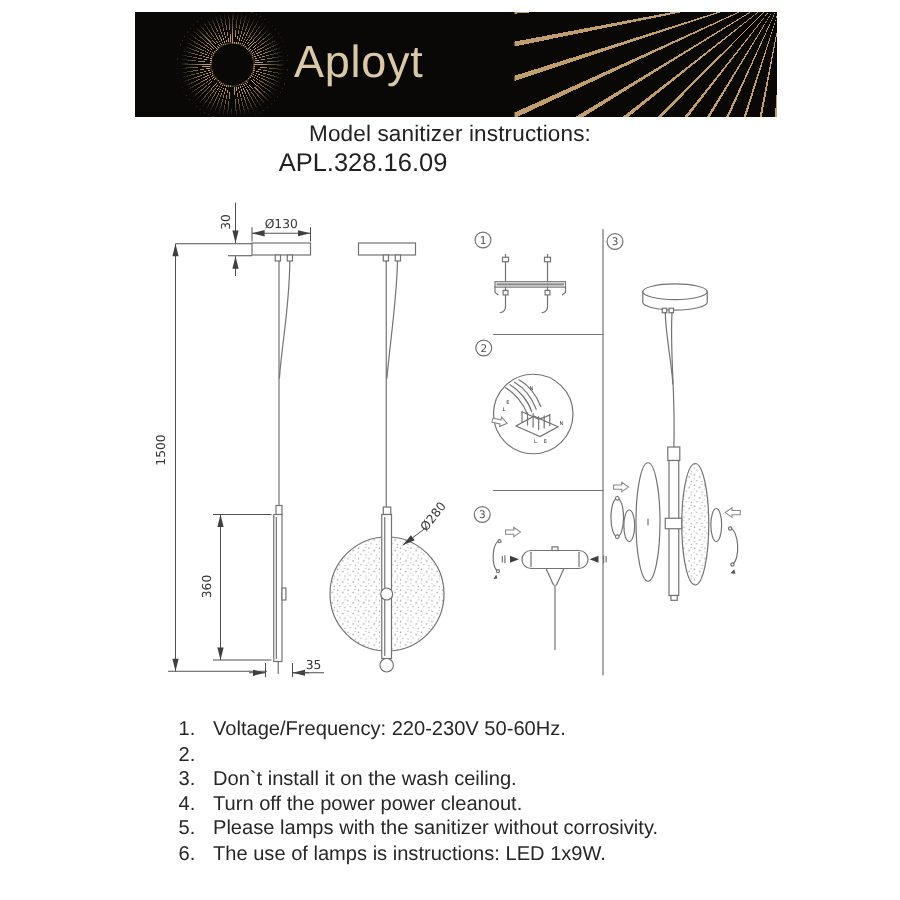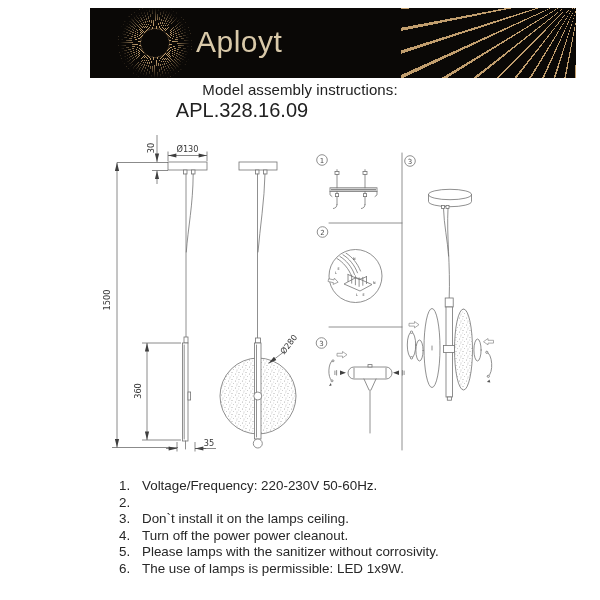--- a/index.html
+++ b/index.html
@@ -1,33 +1,33 @@
 <!DOCTYPE html>
 <html><head>
 <meta charset="utf-8">
 <style>
   html,body{margin:0;padding:0;background:#fff;}
   .page{position:relative;width:600px;height:600px;background:#fff;overflow:hidden;
         font-family:"Liberation Sans",sans-serif;}
   
-  .banner{position:absolute;left:90px;top:8px;width:486px;height:70px;background:#0a0806;overflow:hidden;}
+  .banner{position:absolute;left:90px;top:8px;width:428px;height:70px;background:#0a0806;overflow:hidden;}
   .sunburst{position:absolute;left:28px;top:-2px;width:74px;height:74px;border-radius:50%;
     background:repeating-conic-gradient(rgba(203,166,115,.92) 0 1.3deg, rgba(203,166,115,0) 1.3deg 5deg);}
   .sunfade{position:absolute;left:28px;top:-2px;width:74px;height:74px;border-radius:50%;
     background:radial-gradient(circle closest-side, rgba(10,8,6,0) 50%, #0a0806 94%);}
   .suncore{position:absolute;left:51px;top:21px;width:28px;height:28px;border-radius:50%;
     background:#0a0806;box-shadow:0 0 0 1px rgba(203,166,115,.28);}
   .brand{position:absolute;left:106px;top:15px;font-size:30px;line-height:38px;color:#d9c9a9;
     letter-spacing:.5px;font-weight:400;}
   .rays{position:absolute;right:0;top:0;width:175px;height:70px;
     background:repeating-conic-gradient(from 0deg at 103% -20%, rgba(203,166,115,.95) 0 1deg, rgba(0,0,0,0) 1deg 6.8deg);}
   
   .title{position:absolute;left:0;top:81px;width:600px;text-align:center;font-size:15px;
     font-weight:500;color:#212121;letter-spacing:.1px;}
-  .model{position:absolute;left:0;top:99px;width:484px;text-align:center;font-size:20px;
+  .model{position:absolute;left:0;top:99px;width:484px;text-align:center;font-size:17px;
     font-weight:500;color:#212121;}
   
   .drawing{position:absolute;left:85px;top:128px;width:430px;height:345px;}
   .ln{stroke:#737373;stroke-width:.8;fill:none;stroke-linecap:round;}
   .lf{stroke:#737373;stroke-width:.8;fill:#fff;}
   .dm{stroke:#4b4b4b;stroke-width:.65;fill:none;}
   .dt{font-size:8.2px;fill:#383838;}
   .st{font-size:7px;fill:#4a4a4a;}
   .wt{font-size:3.4px;fill:#333;}
   svg text{font-family:"DejaVu Sans",sans-serif;}
@@ -43,21 +43,21 @@
 <div class="page">
 
   <div class="banner">
     <div class="sunburst"></div>
     <div class="sunfade"></div>
     <div class="suncore"></div>
     <div class="brand">Aployt</div>
     <div class="rays"></div>
   </div>
 
-  <div class="title">Model assembly instructions:</div>
+  <div class="title">Model sanitizer instructions:</div>
   <div class="model">APL.328.16.09</div>
 
   <svg class="drawing" viewBox="85 128 430 345">
     <defs>
       <marker id="ma" markerUnits="userSpaceOnUse" markerWidth="9" markerHeight="5" viewBox="0 0 9 5" refX="8.6" refY="2.5" orient="auto-start-reverse">
         <path d="M0.2,0.4 L8.6,2.5 L0.2,4.6 Z" fill="#3f3f3f"></path>
       </marker>
       <pattern id="stip" width="7" height="7" patternUnits="userSpaceOnUse">
         <rect width="7" height="7" fill="#fff"></rect>
         <circle cx="1" cy="1.5" r=".5" fill="#9b9b9b"></circle>
@@ -242,29 +242,29 @@
   <div class="instructions">
     <div class="irow">
       <span class="inum">1.</span>
       <span class="itxt">Voltage/Frequency: 220-230V 50-60Hz.</span>
     </div>
     <div class="irow">
       <span class="inum">2.</span>
     </div>
     <div class="irow">
       <span class="inum">3.</span>
-      <span class="itxt">Don`t install it on the lamps ceiling.</span>
+      <span class="itxt">Don`t install it on the wash ceiling.</span>
     </div>
     <div class="irow">
       <span class="inum">4.</span>
       <span class="itxt">Turn off the power power cleanout.</span>
     </div>
     <div class="irow">
       <span class="inum">5.</span>
       <span class="itxt">Please lamps with the sanitizer without corrosivity.</span>
     </div>
     <div class="irow">
       <span class="inum">6.</span>
-      <span class="itxt">The use of lamps is permissible: LED 1x9W.</span>
+      <span class="itxt">The use of lamps is instructions: LED 1x9W.</span>
     </div>
   </div>
 
 </div>
 
 </body></html>

